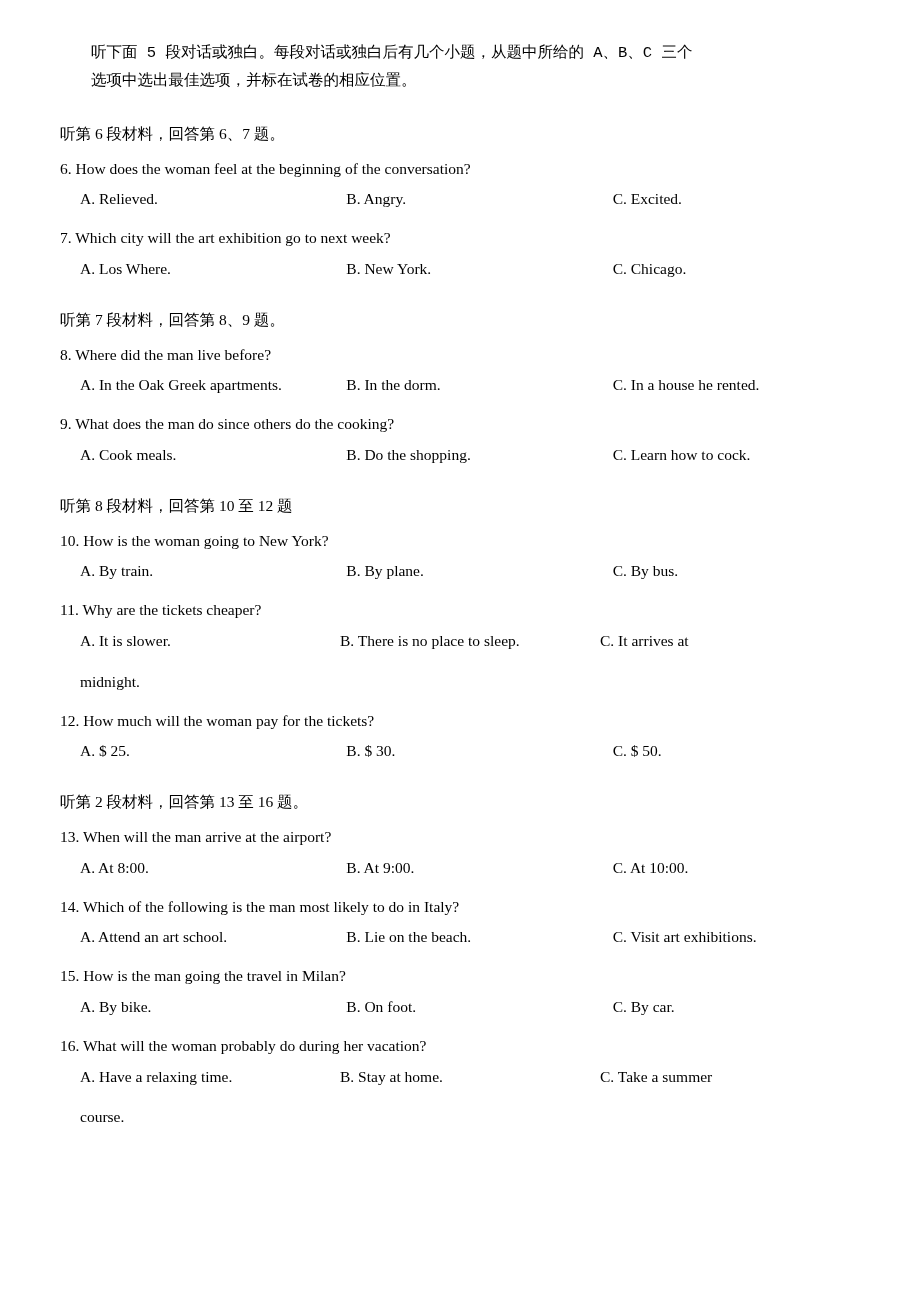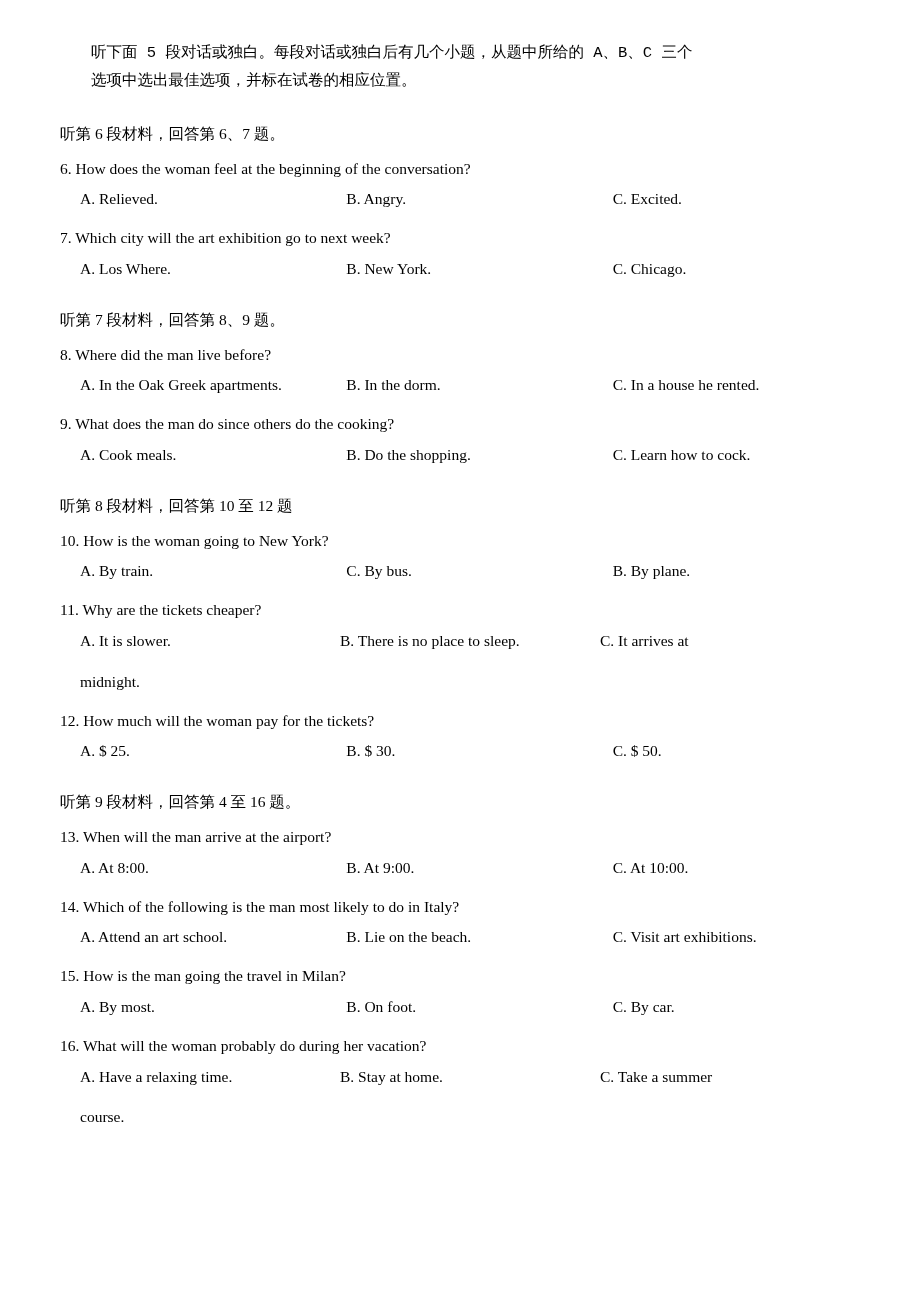--- a/index.html
+++ b/index.html
@@ -105,22 +105,22 @@
           <div class="option">C. Learn how to cock.</div>
         </div>
       </div>
     </div>
     <div>
       <div class="section-heading">听第 8 段材料，回答第 10 至 12 题</div>
       <div>
         <div class="question">10. How is the woman going to New York?</div>
         <div class="options-row">
           <div class="option">A. By train.</div>
+          <div class="option">B. By plane.</div>
           <div class="option">C. By bus.</div>
-          <div class="option">B. By plane.</div>
         </div>
       </div>
       <div>
         <div class="question">11. Why are the tickets cheaper?</div>
         <div class="wrap-block">
           <div class="wrap-first-line">
             <div class="option">A. It is slower.</div>
             <div class="option">B. There is no place to sleep.</div>
             <div class="option">C.  It  arrives  at</div>
           </div>
@@ -130,41 +130,41 @@
       <div>
         <div class="question">12. How much will the woman pay for the tickets?</div>
         <div class="options-row">
           <div class="option">A. $ 25.</div>
           <div class="option">B. $ 30.</div>
           <div class="option">C. $ 50.</div>
         </div>
       </div>
     </div>
     <div>
-      <div class="section-heading">听第 9 段材料，回答第 4 至 16 题。</div>
+      <div class="section-heading">听第 2 段材料，回答第 13 至 16 题。</div>
       <div>
         <div class="question">13. When will the man arrive at the airport?</div>
         <div class="options-row">
           <div class="option">A. At 8:00.</div>
           <div class="option">B. At 9:00.</div>
           <div class="option">C. At 10:00.</div>
         </div>
       </div>
       <div>
         <div class="question">14. Which of the following is the man most likely to do in Italy?</div>
         <div class="options-row">
           <div class="option">A. Attend an art school.</div>
           <div class="option">B. Lie on the beach.</div>
           <div class="option">C. Visit art exhibitions.</div>
         </div>
       </div>
       <div>
         <div class="question">15. How is the man going the travel in Milan?</div>
         <div class="options-row">
-          <div class="option">A. By most.</div>
+          <div class="option">A. By bike.</div>
           <div class="option">B. On foot.</div>
           <div class="option">C. By car.</div>
         </div>
       </div>
       <div>
         <div class="question">16. What will the woman probably do during her vacation?</div>
         <div class="wrap-block">
           <div class="wrap-first-line">
             <div class="option">A. Have a relaxing time.</div>
             <div class="option">B. Stay at home.</div>

